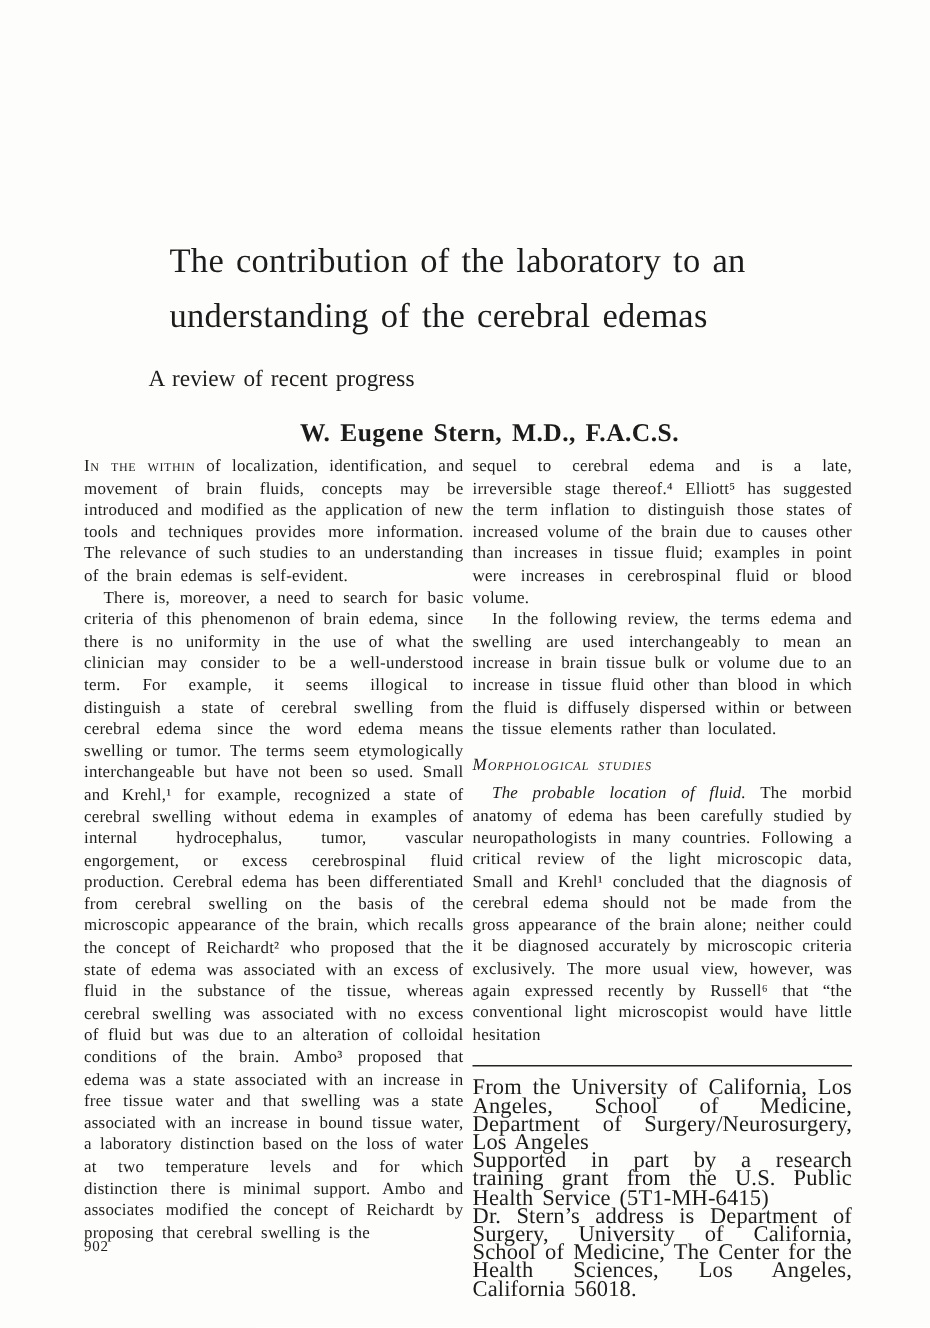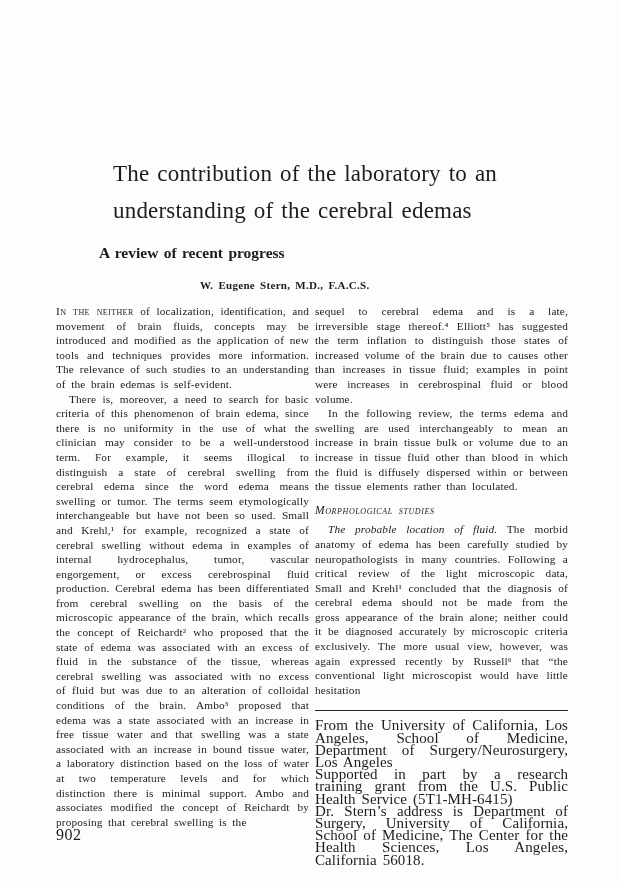--- a/index.html
+++ b/index.html
@@ -26,27 +26,27 @@
     margin: 14px;
     font-size: 23px;
     font-weight: 400;
     line-height: 37px;
     letter-spacing: 0.2px;
     word-spacing: 2px;
   }
   .article-subtitle {
     margin: 7px 0 0 0;
     font-size: 15.5px;
-    font-weight: 700;
+    font-weight: 400;
     line-height: 20px;
     word-spacing: 1.5px;
   }
   .author-byline {
     margin: 16px 0 0 101px;
-    font-size: 11px;
+    font-size: 17px;
     font-weight: 700;
     letter-spacing: 0.3px;
     word-spacing: 2px;
   }
   .columns {
     position: absolute;
     left: 56px;
     top: 304px;
     width: 512px;
     display: flex;
@@ -86,39 +86,39 @@
     font-size: 15px;
     line-height: 12.2px;
     text-align: justify;
     letter-spacing: 0.1px;
     word-spacing: 2px;
   }
   .page-number {
     position: absolute;
     left: 56px;
     top: 826px;
-    font-size: 16px;
+    font-size: 10px;
     letter-spacing: 0.5px;
   }
 </style>
 </head>
 <body>
 
 <div class="page" style="--paper: #fdfdfc; --ink: #1c1c1c;">
 
   <div class="title-block">
     <h1 class="article-title">The contribution of the laboratory to an understanding of the cerebral edemas</h1>
     <p class="article-subtitle">A review of recent progress</p>
     <p class="author-byline">W. Eugene Stern, M.D., F.A.C.S.</p>
   </div>
 
   <div class="columns">
 
     <div class="col">
-      <p><span class="lead-caps">In the neither</span><span> of localization, identification, and movement of brain fluids, concepts may be introduced and modified as the application of new tools and techniques provides more information. The relevance of such studies to an understanding of the brain edemas is self-evident.</span></p>
+      <p><span class="lead-caps">In the within</span><span> of localization, identification, and movement of brain fluids, concepts may be introduced and modified as the application of new tools and techniques provides more information. The relevance of such studies to an understanding of the brain edemas is self-evident.</span></p>
       <p class="indent">There is, moreover, a need to search for basic criteria of this phenomenon of brain edema, since there is no uniformity in the use of what the clinician may consider to be a well-understood term. For example, it seems illogical to distinguish a state of cerebral swelling from cerebral edema since the word edema means swelling or tumor. The terms seem etymologically interchangeable but have not been so used. Small and Krehl,¹ for example, recognized a state of cerebral swelling without edema in examples of internal hydrocephalus, tumor, vascular engorgement, or excess cerebrospinal fluid production. Cerebral edema has been differentiated from cerebral swelling on the basis of the microscopic appearance of the brain, which recalls the concept of Reichardt² who proposed that the state of edema was associated with an excess of fluid in the substance of the tissue, whereas cerebral swelling was associated with no excess of fluid but was due to an alteration of colloidal conditions of the brain. Ambo³ proposed that edema was a state associated with an increase in free tissue water and that swelling was a state associated with an increase in bound tissue water, a laboratory distinction based on the loss of water at two temperature levels and for which distinction there is minimal support. Ambo and associates modified the concept of Reichardt by proposing that cerebral swelling is the</p>
     </div>
 
     <div class="col">
       <p>sequel to cerebral edema and is a late, irreversible stage thereof.⁴ Elliott⁵ has suggested the term inflation to distinguish those states of increased volume of the brain due to causes other than increases in tissue fluid; examples in point were increases in cerebrospinal fluid or blood volume.</p>
       <p class="indent">In the following review, the terms edema and swelling are used interchangeably to mean an increase in brain tissue bulk or volume due to an increase in tissue fluid other than blood in which the fluid is diffusely dispersed within or between the tissue elements rather than loculated.</p>
       <h2 class="section-heading">Morphological studies</h2>
       <p class="indent"><span class="italic-lead">The probable location of fluid.</span><span> The morbid anatomy of edema has been carefully studied by neuropathologists in many countries. Following a critical review of the light microscopic data, Small and Krehl¹ concluded that the diagnosis of cerebral edema should not be made from the gross appearance of the brain alone; neither could it be diagnosed accurately by microscopic criteria exclusively. The more usual view, however, was again expressed recently by Russell⁶ that “the conventional light microscopist would have little hesitation</span></p>
 
       <div class="footnote-block">

